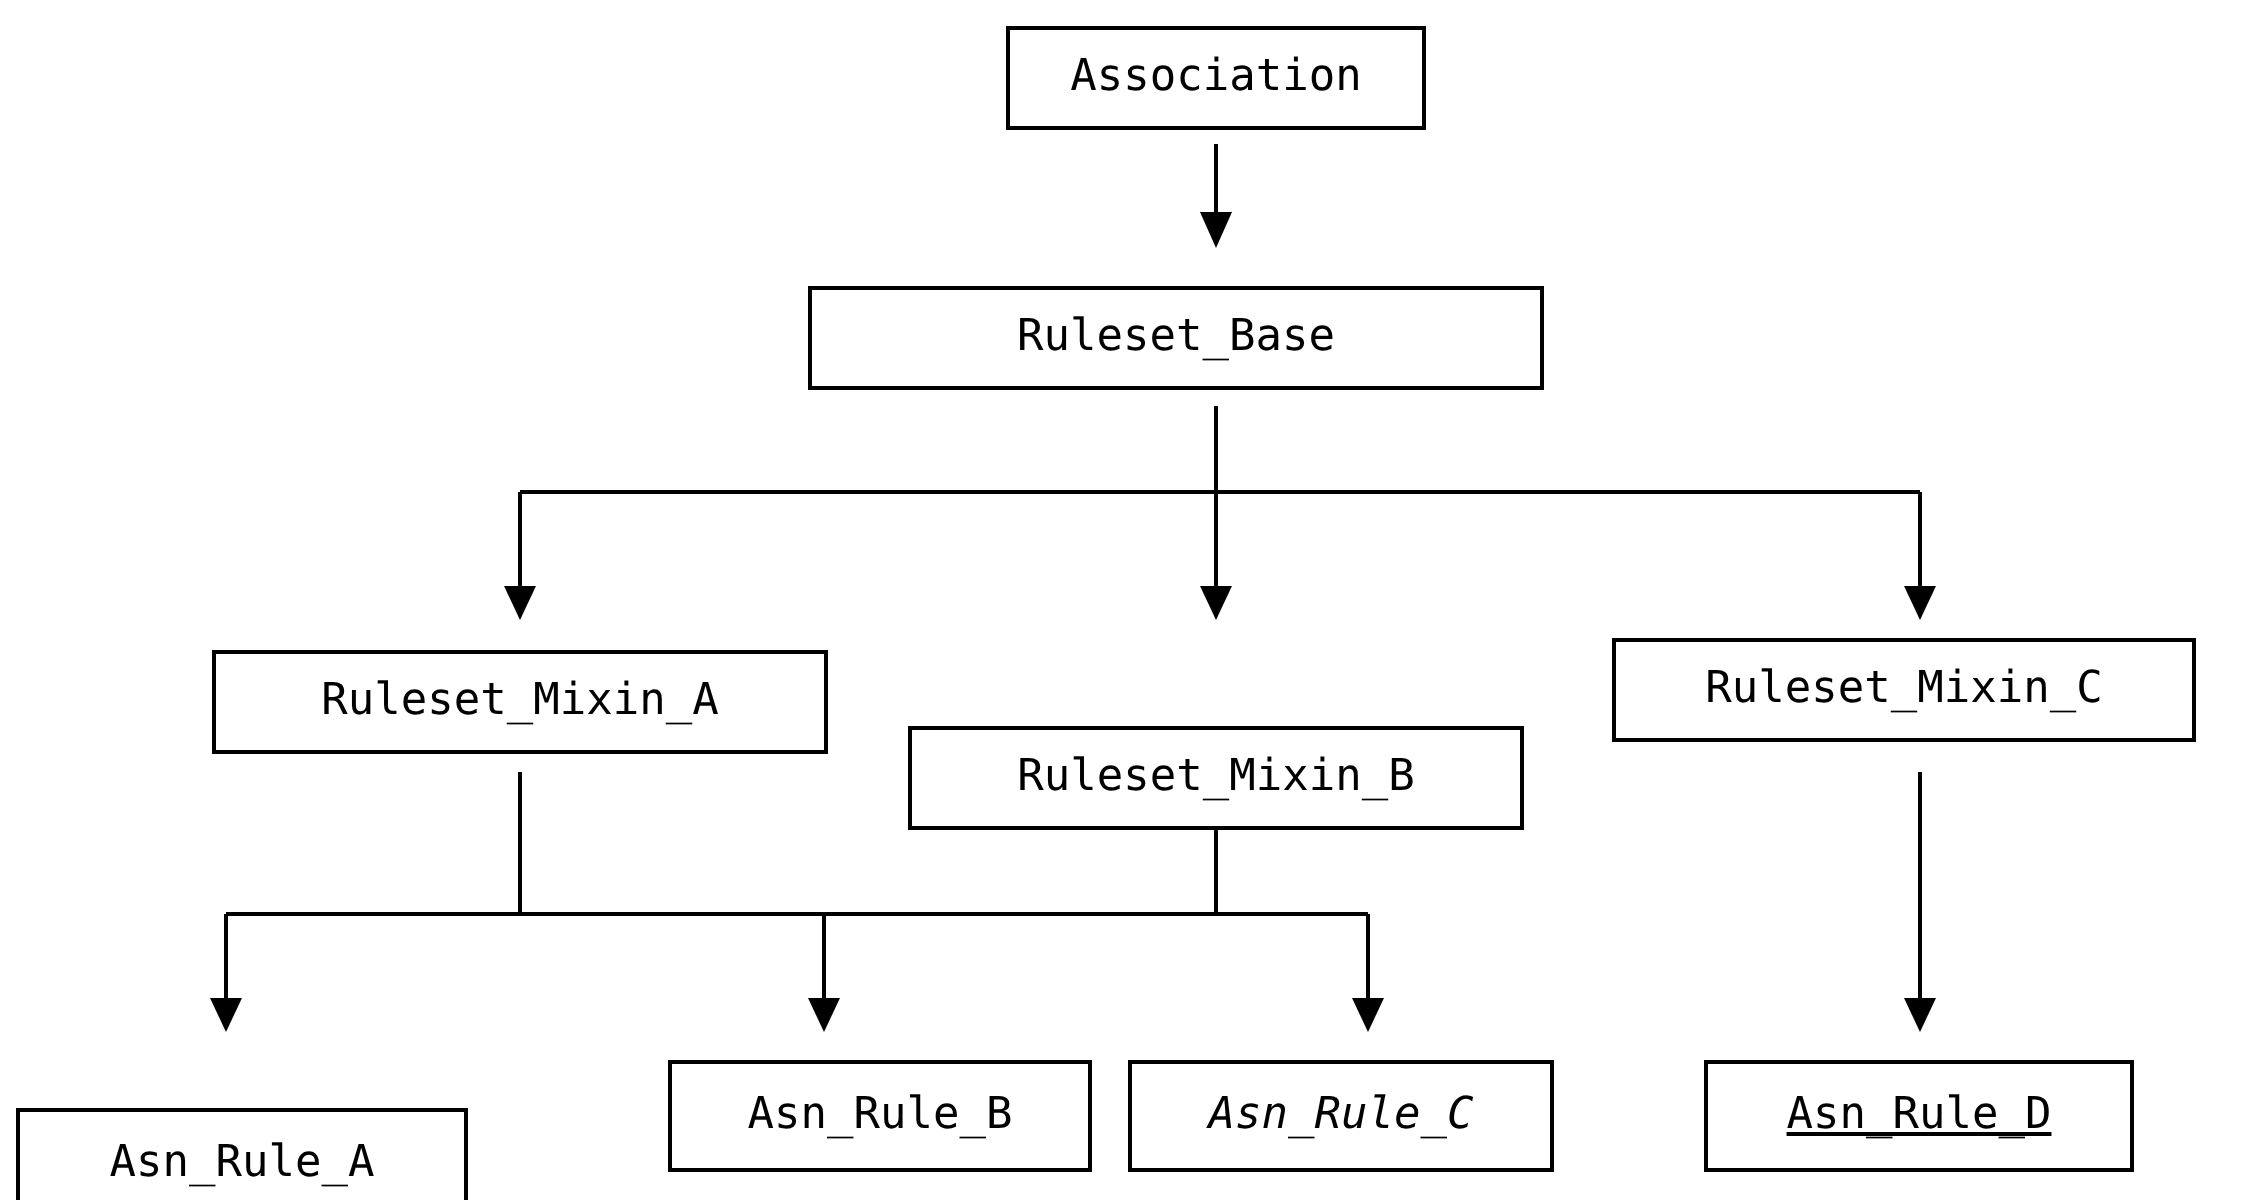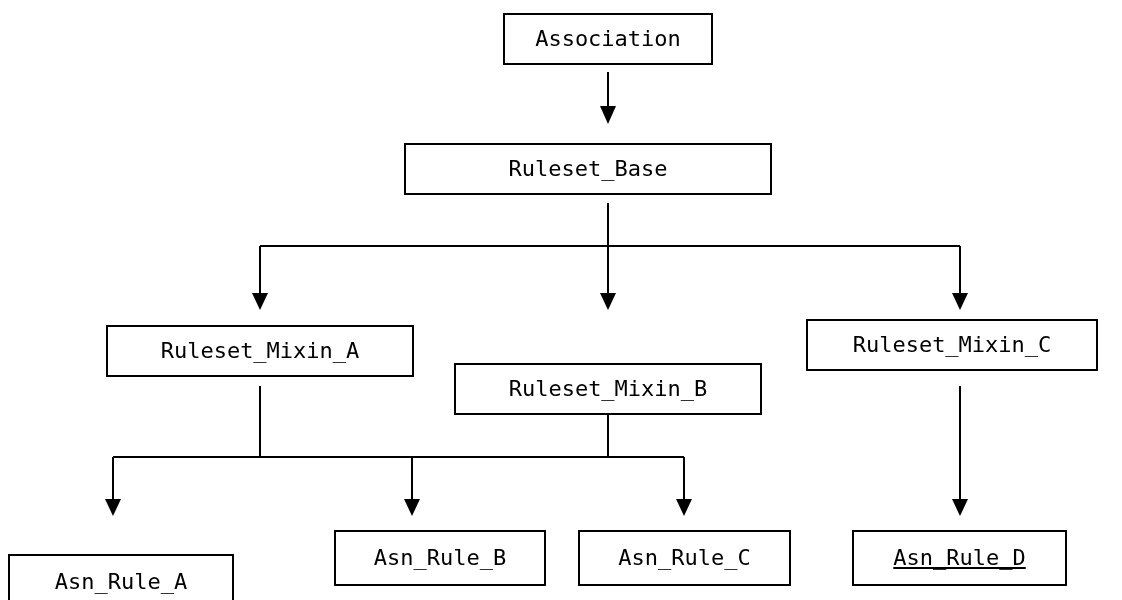--- a/index.html
+++ b/index.html
@@ -95,17 +95,17 @@
   <div class="node" style="left:106px; top:325px; width:308px; height:52px;">Ruleset_Mixin_A</div>
 
   <div class="node" style="left:454px; top:325px; width:308px; height:52px;margin-top:38px;">Ruleset_Mixin_B</div>
 
   <div class="node" style="left:806px; top:319px; width:292px; height:52px;">Ruleset_Mixin_C</div>
 
   <div class="node" style="left:8px;   top:530px; width:226px; height:56px;margin-top:24px;">Asn_Rule_A</div>
 
   <div class="node" style="left:302px; top:530px; width:212px; height:56px;margin-left:32px;">Asn_Rule_B</div>
 
-  <div class="node" style="left:578px; top:530px; width:213px; height:56px;">Asn_Rule_C</div>
+  <div class="node" style="left:564px; top:530px; width:213px; height:56px;font-style:italic;">Asn_Rule_C</div>
 
   <div class="node" style="left:852px; top:530px; width:215px; height:56px;text-decoration:underline;">Asn_Rule_D</div>
 
 </div>
 
 </body></html>

